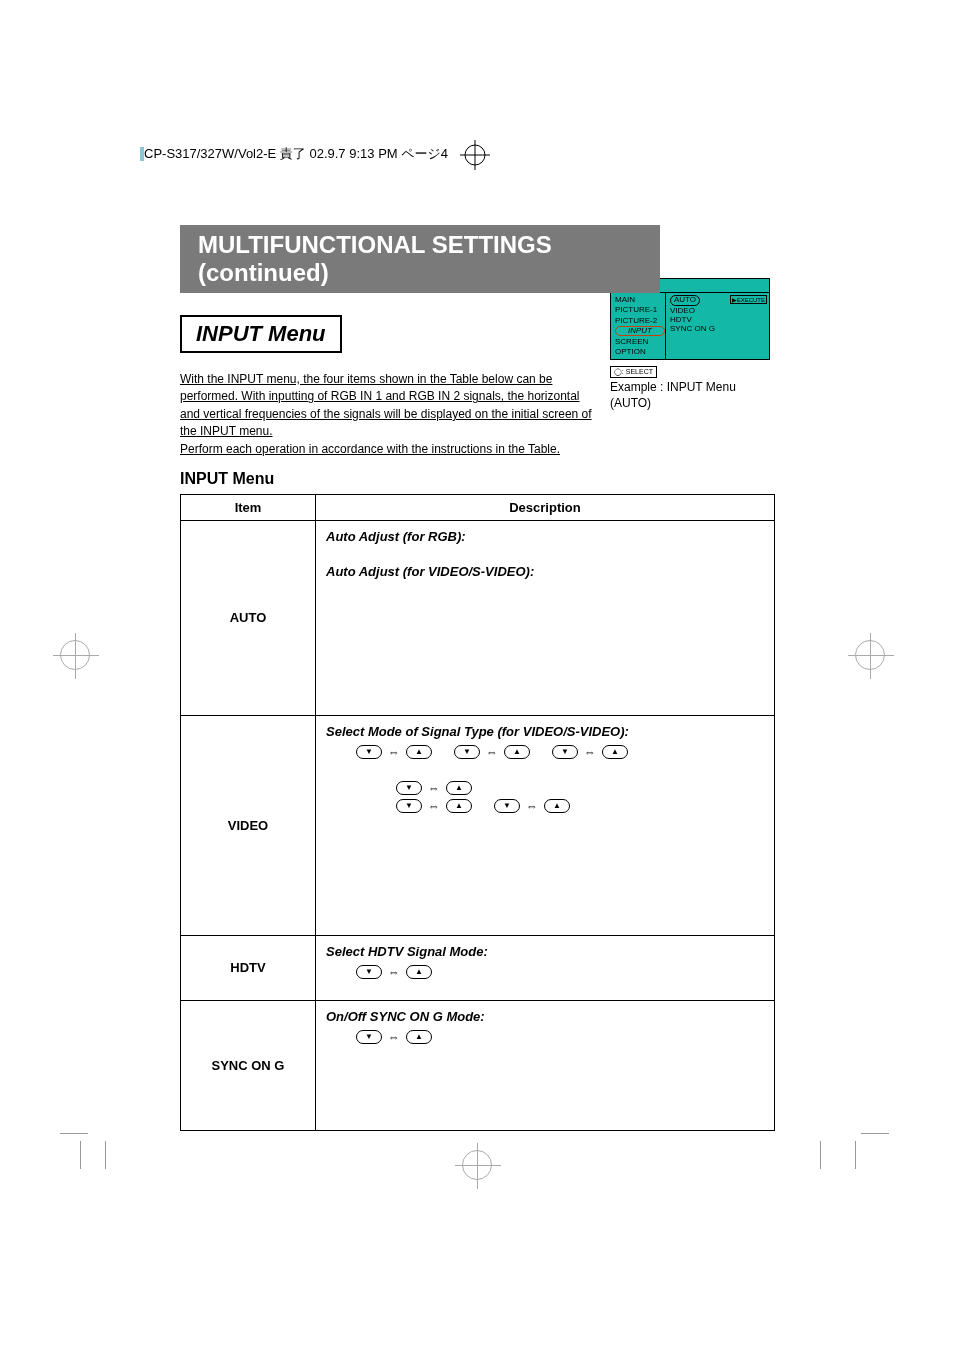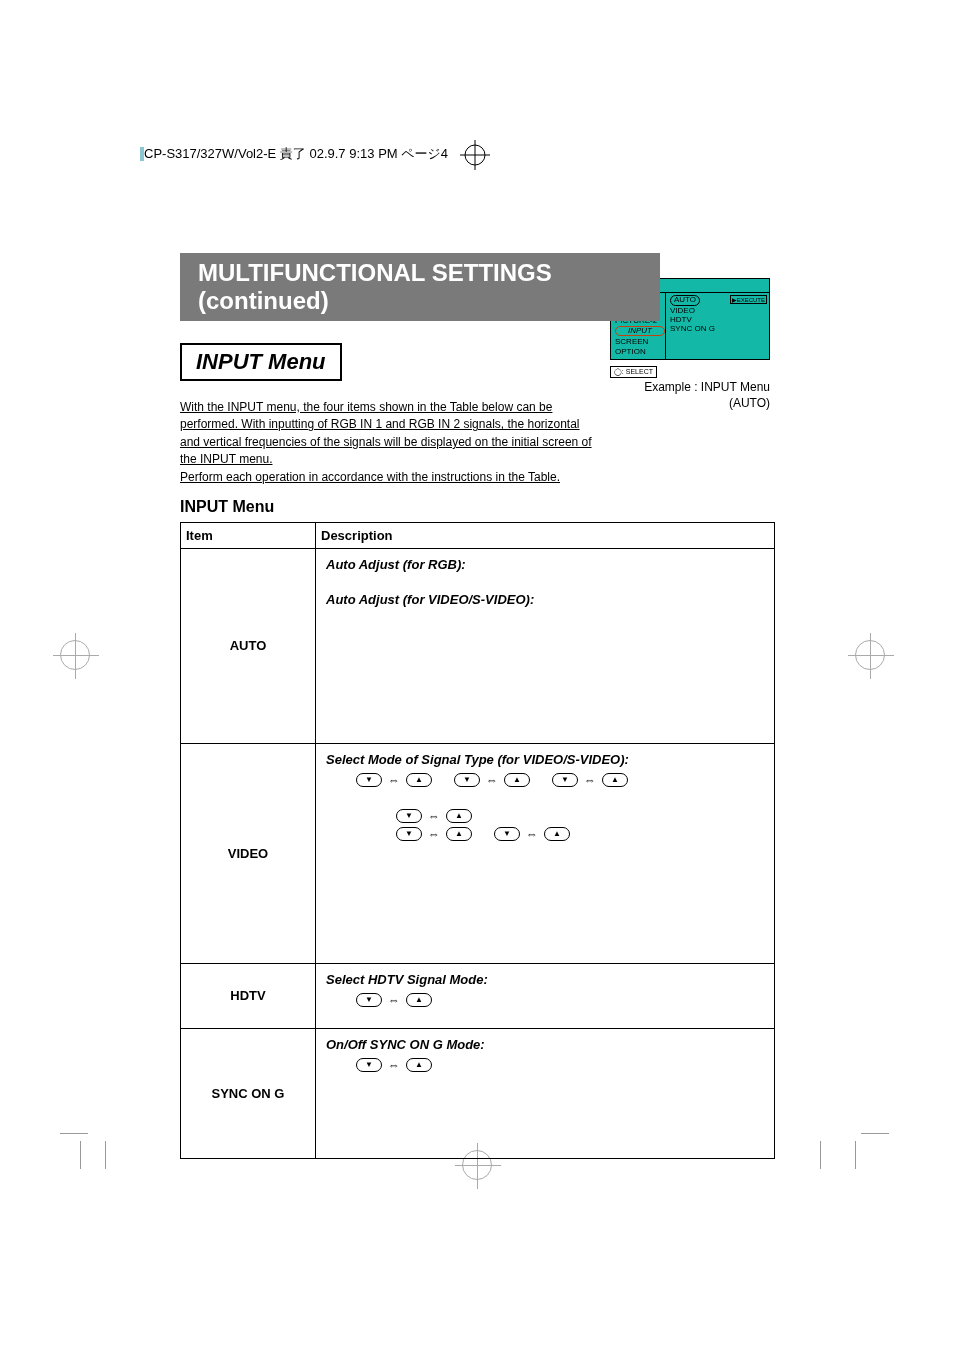--- a/index.html
+++ b/index.html
@@ -38,21 +38,20 @@
       left: 180px;
       width: 595px;
     }
     .title-banner {
       background: #7a7a7a;
       color: #fff;
       font-size: 24px;
       font-weight: bold;
       padding: 6px 18px;
       width: 480px;
-      margin-top: 28px;
     }
     .section-title-box {
       border: 2px solid #000;
       display: inline-block;
       padding: 4px 14px;
       margin-top: 22px;
       font-size: 22px;
       font-weight: bold;
       font-style: italic;
       font-family: "Arial Black", Arial, sans-serif;
@@ -114,38 +113,38 @@
     }
     .select-line {
       border: 1px solid #000;
       font-size: 7px;
       padding: 1px 3px;
       margin-top: 2px;
       display: inline-block;
     }
     .example-caption {
       font-size: 12px;
-      text-align: right;
+      text-align: left;
       margin-top: 2px;
       line-height: 1.3;
     }
     table.main-table {
       border-collapse: collapse;
       width: 100%;
       margin-top: 6px;
       font-size: 13px;
     }
     table.main-table th, table.main-table td {
       border: 1px solid #000;
       padding: 8px 10px;
       vertical-align: top;
     }
     table.main-table th {
       font-weight: bold;
-      text-align: left;
+      text-align: center;
       padding: 5px;
     }
     table.main-table td.item-col {
       width: 135px;
       text-align: center;
       vertical-align: middle;
       font-weight: bold;
     }
     .desc-bold {
       font-weight: bold;

